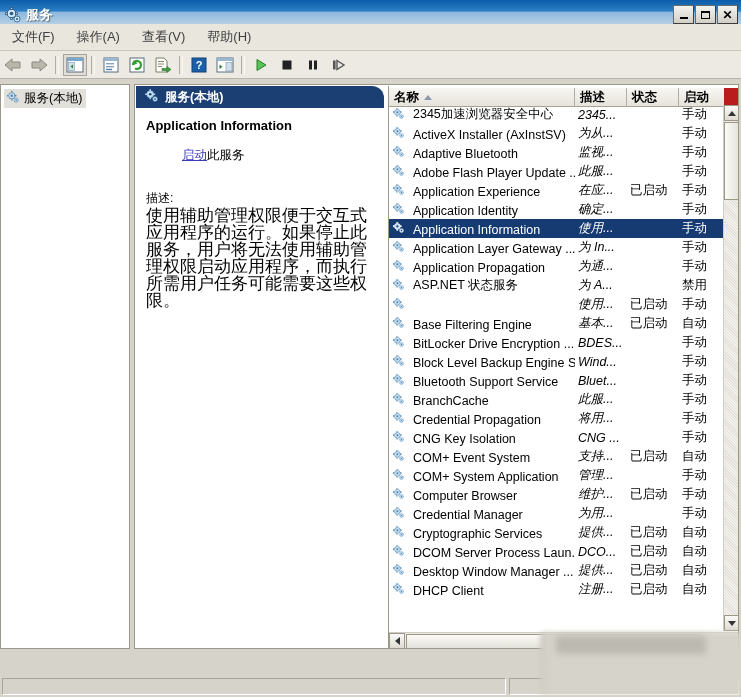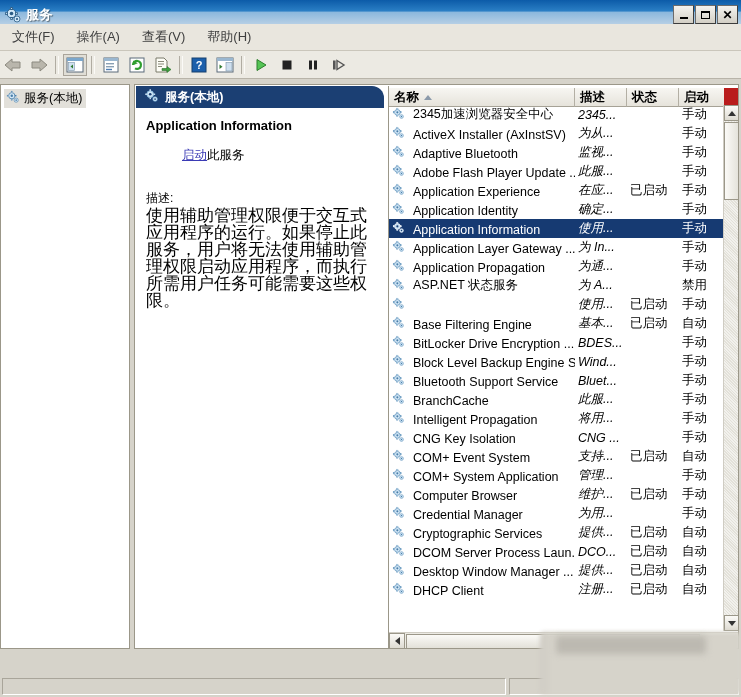--- a/index.html
+++ b/index.html
@@ -725,21 +725,21 @@
                 <span class="svc-ico"><svg width="13" height="13" viewBox="0 0 16 16">
                     <circle cx="6.6" cy="6.6" r="3.5" fill="#d4e8f7" stroke="#5a8fb8" stroke-width=".9"></circle>
                     <circle cx="6.6" cy="6.6" r="1.3" fill="#4a7ea8"></circle>
                     <rect x="5.9" y="1.4" width="1.5" height="1.7" fill="#d4e8f7" stroke="#5a8fb8" stroke-width=".4"></rect>
                     <rect x="5.9" y="10.1" width="1.5" height="1.7" fill="#d4e8f7" stroke="#5a8fb8" stroke-width=".4"></rect>
                     <rect x="1.4" y="5.9" width="1.7" height="1.5" fill="#d4e8f7" stroke="#5a8fb8" stroke-width=".4"></rect>
                     <rect x="10.1" y="5.9" width="1.7" height="1.5" fill="#d4e8f7" stroke="#5a8fb8" stroke-width=".4"></rect>
                     <circle cx="11.7" cy="11.7" r="2.3" fill="#d4e8f7" stroke="#5a8fb8" stroke-width=".7"></circle>
                     <circle cx="11.7" cy="11.7" r=".85" fill="#4a7ea8"></circle>
                   </svg></span>
-                <span>Intelligent Propagation</span>
+                <span>Credential Propagation</span>
               </span>
               <span class="c-desc">将用...</span>
               <span class="c-state"></span>
               <span class="c-start">手动</span>
             </div>
             <div class="lv-row">
               <span class="c-name">
                 <span class="svc-ico"><svg width="13" height="13" viewBox="0 0 16 16">
                     <circle cx="6.6" cy="6.6" r="3.5" fill="#d4e8f7" stroke="#5a8fb8" stroke-width=".9"></circle>
                     <circle cx="6.6" cy="6.6" r="1.3" fill="#4a7ea8"></circle>

